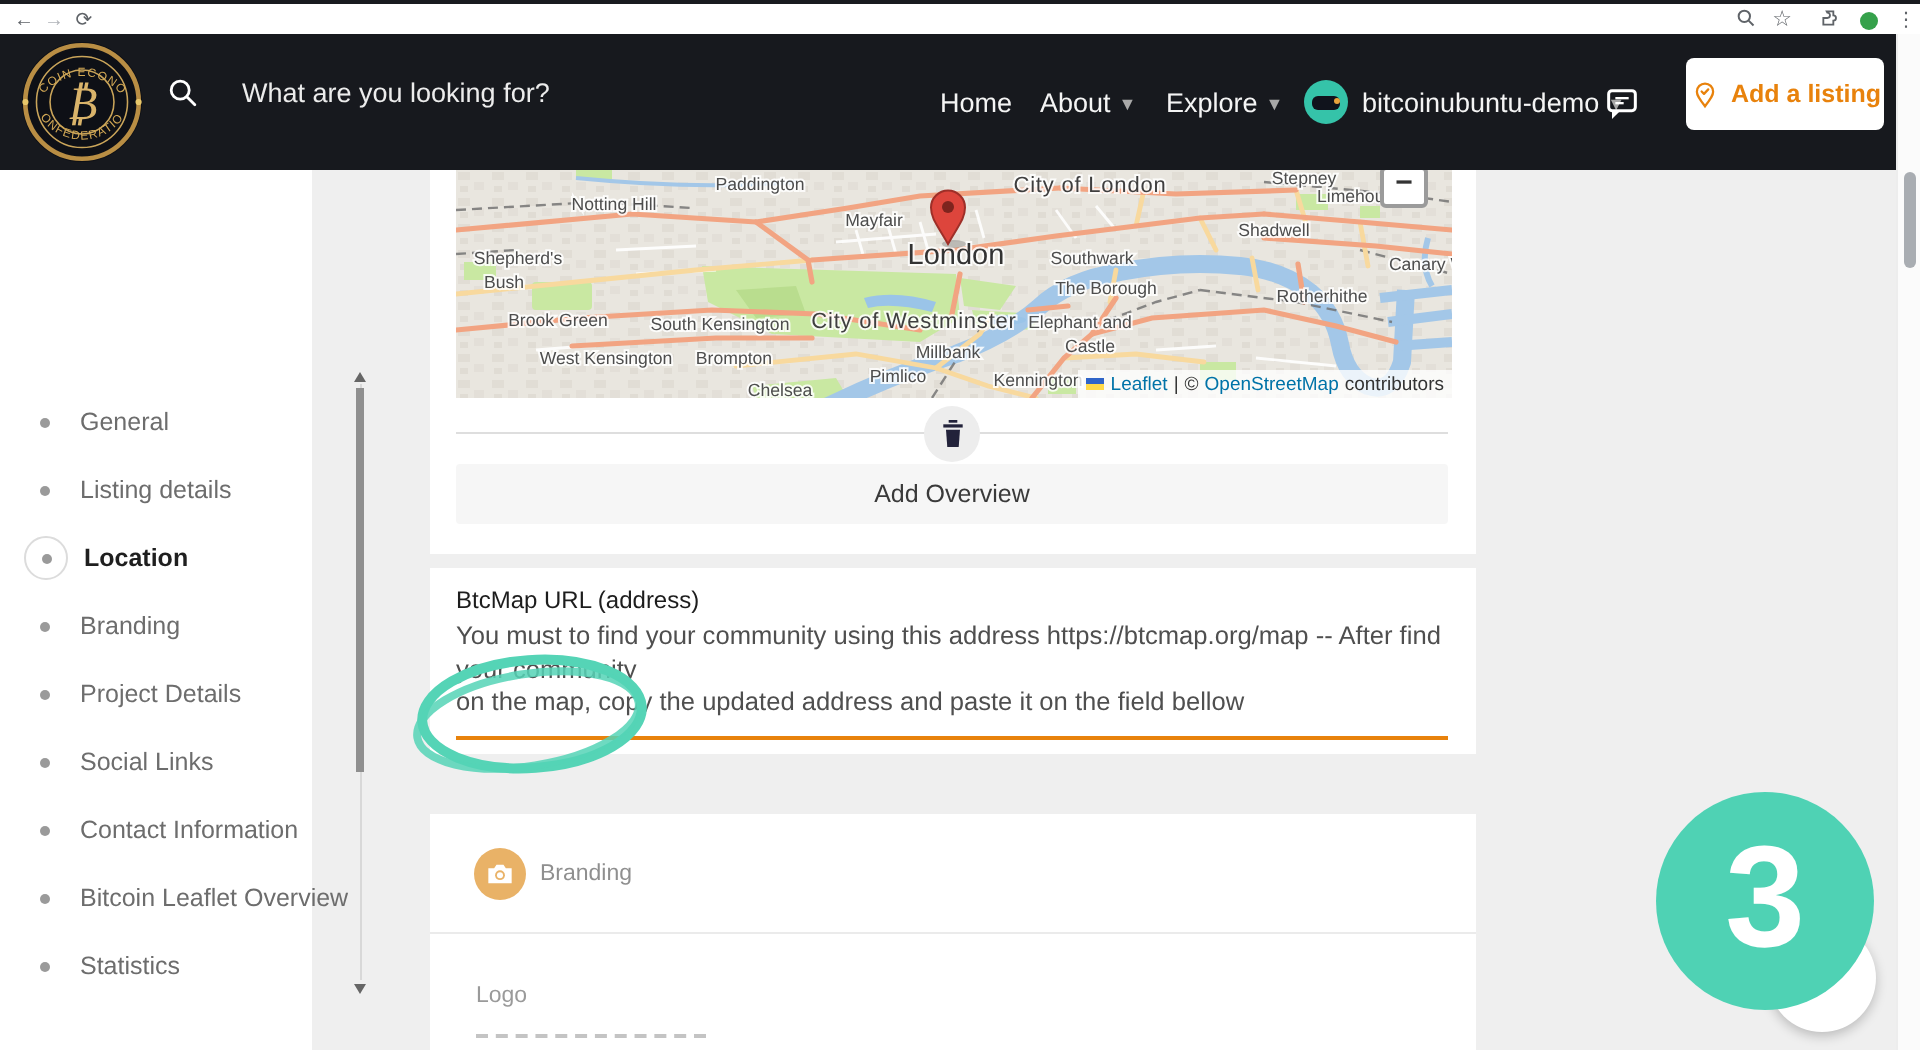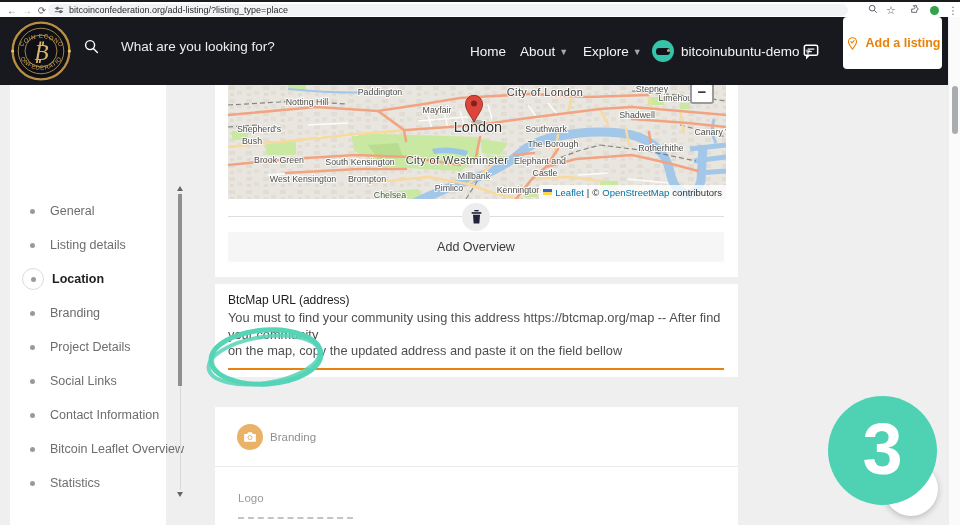--- a/index.html
+++ b/index.html
@@ -19,25 +19,25 @@
   .siteheader{left:0;top:17px;width:950px;height:68px;background:#17191e;}
   .logo{left:10px;top:3px;width:62px;height:62px;}
   .search-wrap{left:84px;top:21px;display:flex;align-items:center;gap:20px;}
   .search-input{background:transparent;border:none;outline:none;color:#f0f0f0;font-size:13.5px;font-family:"Liberation Sans",sans-serif;width:250px;}
   .search-input::placeholder{color:#ececec;opacity:1;}
   .nav{color:#f4f4f4;font-size:13.5px;font-weight:500;top:27px;white-space:nowrap;cursor:pointer;}
   .caret{color:#a8a8a8;font-size:9px;margin-left:4px;vertical-align:1px;}
   .user-avatar{left:652px;top:23px;width:22px;height:22px;border-radius:50%;background:#35c3a9;overflow:hidden;cursor:pointer;}
   .user-avatar .inner{position:absolute;left:4px;top:8px;width:14px;height:7px;border-radius:3px;background:#10131c;}
   .user-avatar .dot{position:absolute;left:15px;top:9px;width:3px;height:3px;border-radius:50%;background:#e8a33c;}
-  .add-btn{left:843px;top:0;width:99px;height:52px;background:#ffffff;border-radius:4px;display:flex;align-items:center;justify-content:center;gap:6px;cursor:pointer;}
+  .add-btn{left:843px;top:12px;width:99px;height:36px;background:#ffffff;border-radius:4px;display:flex;align-items:center;justify-content:center;gap:6px;cursor:pointer;}
   .add-btn .lbl{color:#e8820c;font-size:12.5px;font-weight:700;}
 
   
-  .sidebar{left:10px;top:85px;width:156px;height:440px;background:#ffffff;box-sizing:border-box;padding-top:109px;}
+  .sidebar{left:0;top:85px;width:156px;height:440px;background:#ffffff;box-sizing:border-box;padding-top:109px;}
   .sb-item{height:34px;display:flex;align-items:center;cursor:pointer;}
   .sb-bullet-wrap{width:20px;height:20px;margin-left:12px;display:flex;align-items:center;justify-content:center;border-radius:50%;flex:0 0 20px;}
   .sb-item.active .sb-bullet-wrap{border:1px solid #dcdcdc;}
   .sb-bullet{width:5px;height:5px;border-radius:50%;background:#9a9a9a;}
   .sb-label{margin-left:8px;font-size:12.5px;color:#6d6d6d;white-space:nowrap;}
   .sb-item.active .sb-label{color:#1f1f1f;font-weight:700;}
   .sb-scroll{left:177px;top:186px;width:7px;height:311px;}
   .sb-track{position:absolute;left:3px;top:6px;width:1px;height:298px;background:#d8d8d8;}
   .sb-thumb{position:absolute;left:1px;top:8px;width:4px;height:192px;background:#8f8f8f;cursor:pointer;}
   .tri-up{position:absolute;left:0;top:0;width:0;height:0;border-left:3.5px solid transparent;border-right:3.5px solid transparent;border-bottom:5px solid #666;}
@@ -89,31 +89,20 @@
 </style>
 </head>
 <body>
 
 <div class="page">
 
   <div class="abs chrome">
     <div class="abs navbtn" style="left:5px;">←</div>
     <div class="abs navbtn" style="left:20px;color:#b0b3b8;">→</div>
     <div class="abs navbtn" style="left:35px;">⟳</div>
-    <div class="abs urlpill">
-      <svg width="10" height="10" viewBox="0 0 12 12">
-        <g stroke="#5f6368" stroke-width="1.1" fill="#5f6368">
-          <line x1="1" y1="4" x2="11" y2="4"></line>
-            <circle cx="4" cy="4" r="1.4"></circle>
-          <line x1="1" y1="8" x2="11" y2="8"></line>
-            <circle cx="8" cy="8" r="1.4"></circle>
-        </g>
-      </svg>
-      <span class="urltext">bitcoinconfederation.org/add-listing/?listing_type=place</span>
-    </div>
     <div class="abs chrome-ico" style="left:866px;">
       <svg width="10" height="10" viewBox="0 0 12 12">
           <circle cx="5" cy="5" r="3.4" fill="none" stroke="#5f6368" stroke-width="1.2"></circle>
           <line x1="7.6" y1="7.6" x2="10.5" y2="10.5" stroke="#5f6368" stroke-width="1.2"></line>
         </svg>
     </div>
     <div class="abs chrome-ico" style="left:884px;font-size:11px;">☆</div>
     <div class="abs chrome-ico" style="left:908px;">
       <svg width="10" height="10" viewBox="0 0 12 12">
           <path d="M4 2h4v2.4a1.6 1.6 0 1 1 0 3.2V10H2V6h2.4a1.6 1.6 0 1 0 0-3.2z" fill="none" stroke="#5f6368" stroke-width="1.1"></path>

